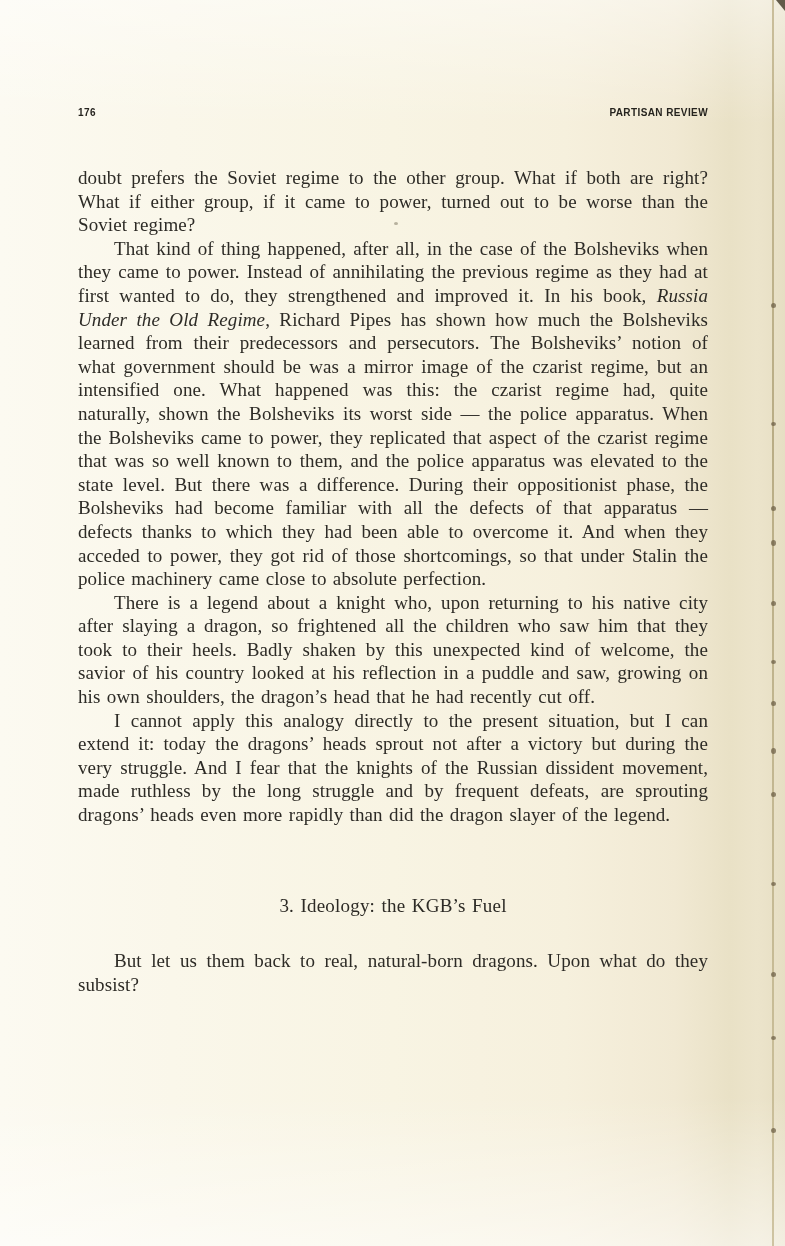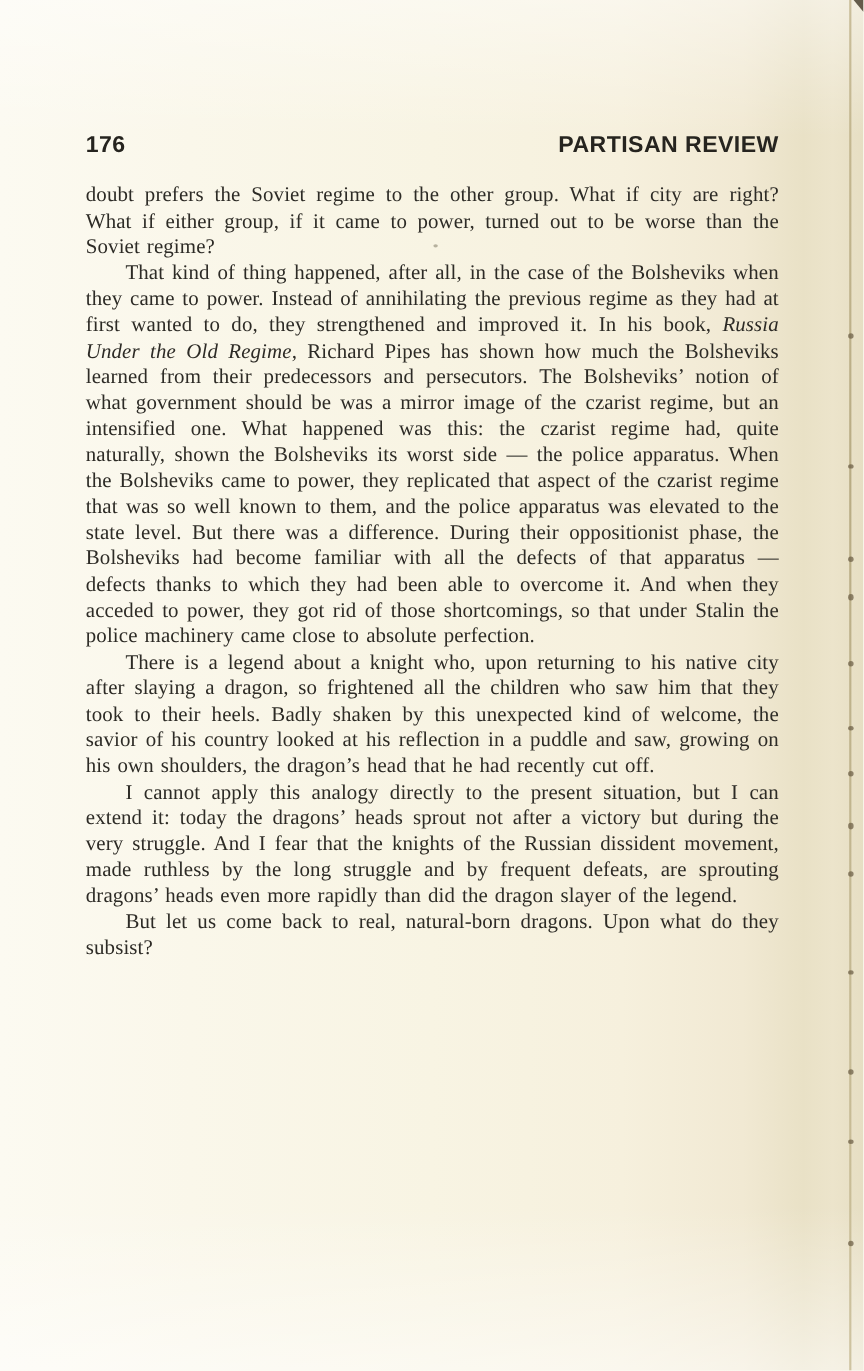--- a/index.html
+++ b/index.html
@@ -29,24 +29,23 @@
   .running-head {
     position: absolute;
     left: 78px;
     top: 107px;
     width: 630px;
     display: flex;
     justify-content: space-between;
     align-items: baseline;
     font-family: "Liberation Sans", sans-serif;
     font-weight: 700;
-    font-size: 21px;
+    font-size: 10px;
     letter-spacing: 0.4px;
     color: #26241f;
-    margin-top: 13px;
   }
   .text-block {
     position: absolute;
     left: 78px;
     top: 166px;
     width: 630px;
     font-family: "Liberation Serif", serif;
     font-size: 19px;
     line-height: 23.6px;
     text-align: justify;
@@ -113,25 +112,26 @@
 <body>
 
 <div class="page">
 
   <header class="running-head">
     <span>176</span>
     <span>PARTISAN REVIEW</span>
   </header>
 
   <main class="text-block">
-    <p class="para no-indent">doubt prefers the Soviet regime to the other group. What if city are right? What if either group, if it came to power, turned out to be worse than the Soviet regime?</p>
+    <p class="para no-indent">doubt prefers the Soviet regime to the other group. What if both are right? What if either group, if it came to power, turned out to be worse than the Soviet regime?</p>
     <p class="para"><span>That kind of thing happened, after all, in the case of the Bolsheviks when they came to power. Instead of annihilating the previous regime as they had at first wanted to do, they strengthened and improved it. In his book, </span><i>Russia Under the Old Regime</i><span>, Richard Pipes has shown how much the Bolsheviks learned from their predecessors and persecutors. The Bolsheviks’ notion of what government should be was a mirror image of the czarist regime, but an intensified one. What happened was this: the czarist regime had, quite naturally, shown the Bolsheviks its worst side — the police apparatus. When the Bolsheviks came to power, they replicated that aspect of the czarist regime that was so well known to them, and the police apparatus was elevated to the state level. But there was a difference. During their oppositionist phase, the Bolsheviks had become familiar with all the defects of that apparatus — defects thanks to which they had been able to overcome it. And when they acceded to power, they got rid of those shortcomings, so that under Stalin the police machinery came close to absolute perfection.</span></p>
     <p class="para">There is a legend about a knight who, upon returning to his native city after slaying a dragon, so frightened all the children who saw him that they took to their heels. Badly shaken by this unexpected kind of welcome, the savior of his country looked at his reflection in a puddle and saw, growing on his own shoulders, the dragon’s head that he had recently cut off.</p>
     <p class="para">I cannot apply this analogy directly to the present situation, but I can extend it: today the dragons’ heads sprout not after a victory but during the very struggle. And I fear that the knights of the Russian dissident movement, made ruthless by the long struggle and by frequent defeats, are sprouting dragons’ heads even more rapidly than did the dragon slayer of the legend.</p>
-    <p class="para">But let us come back to real, natural-born dragons. Upon what do they subsist?</p>
+    <h2 class="section-heading">3. Ideology: the KGB’s Fuel</h2>
+    <p class="para">But let us them back to real, natural-born dragons. Upon what do they subsist?</p>
   </main>
 
   <div class="edge-line"></div>
 
   <div class="edge-speck" style="top:303px;"></div>
   <div class="edge-speck" style="top:422px; height:4px;"></div>
   <div class="edge-speck" style="top:506px;"></div>
   <div class="edge-speck" style="top:540px; height:6px;"></div>
   <div class="edge-speck" style="top:601px;"></div>
   <div class="edge-speck" style="top:660px; height:4px;"></div>

